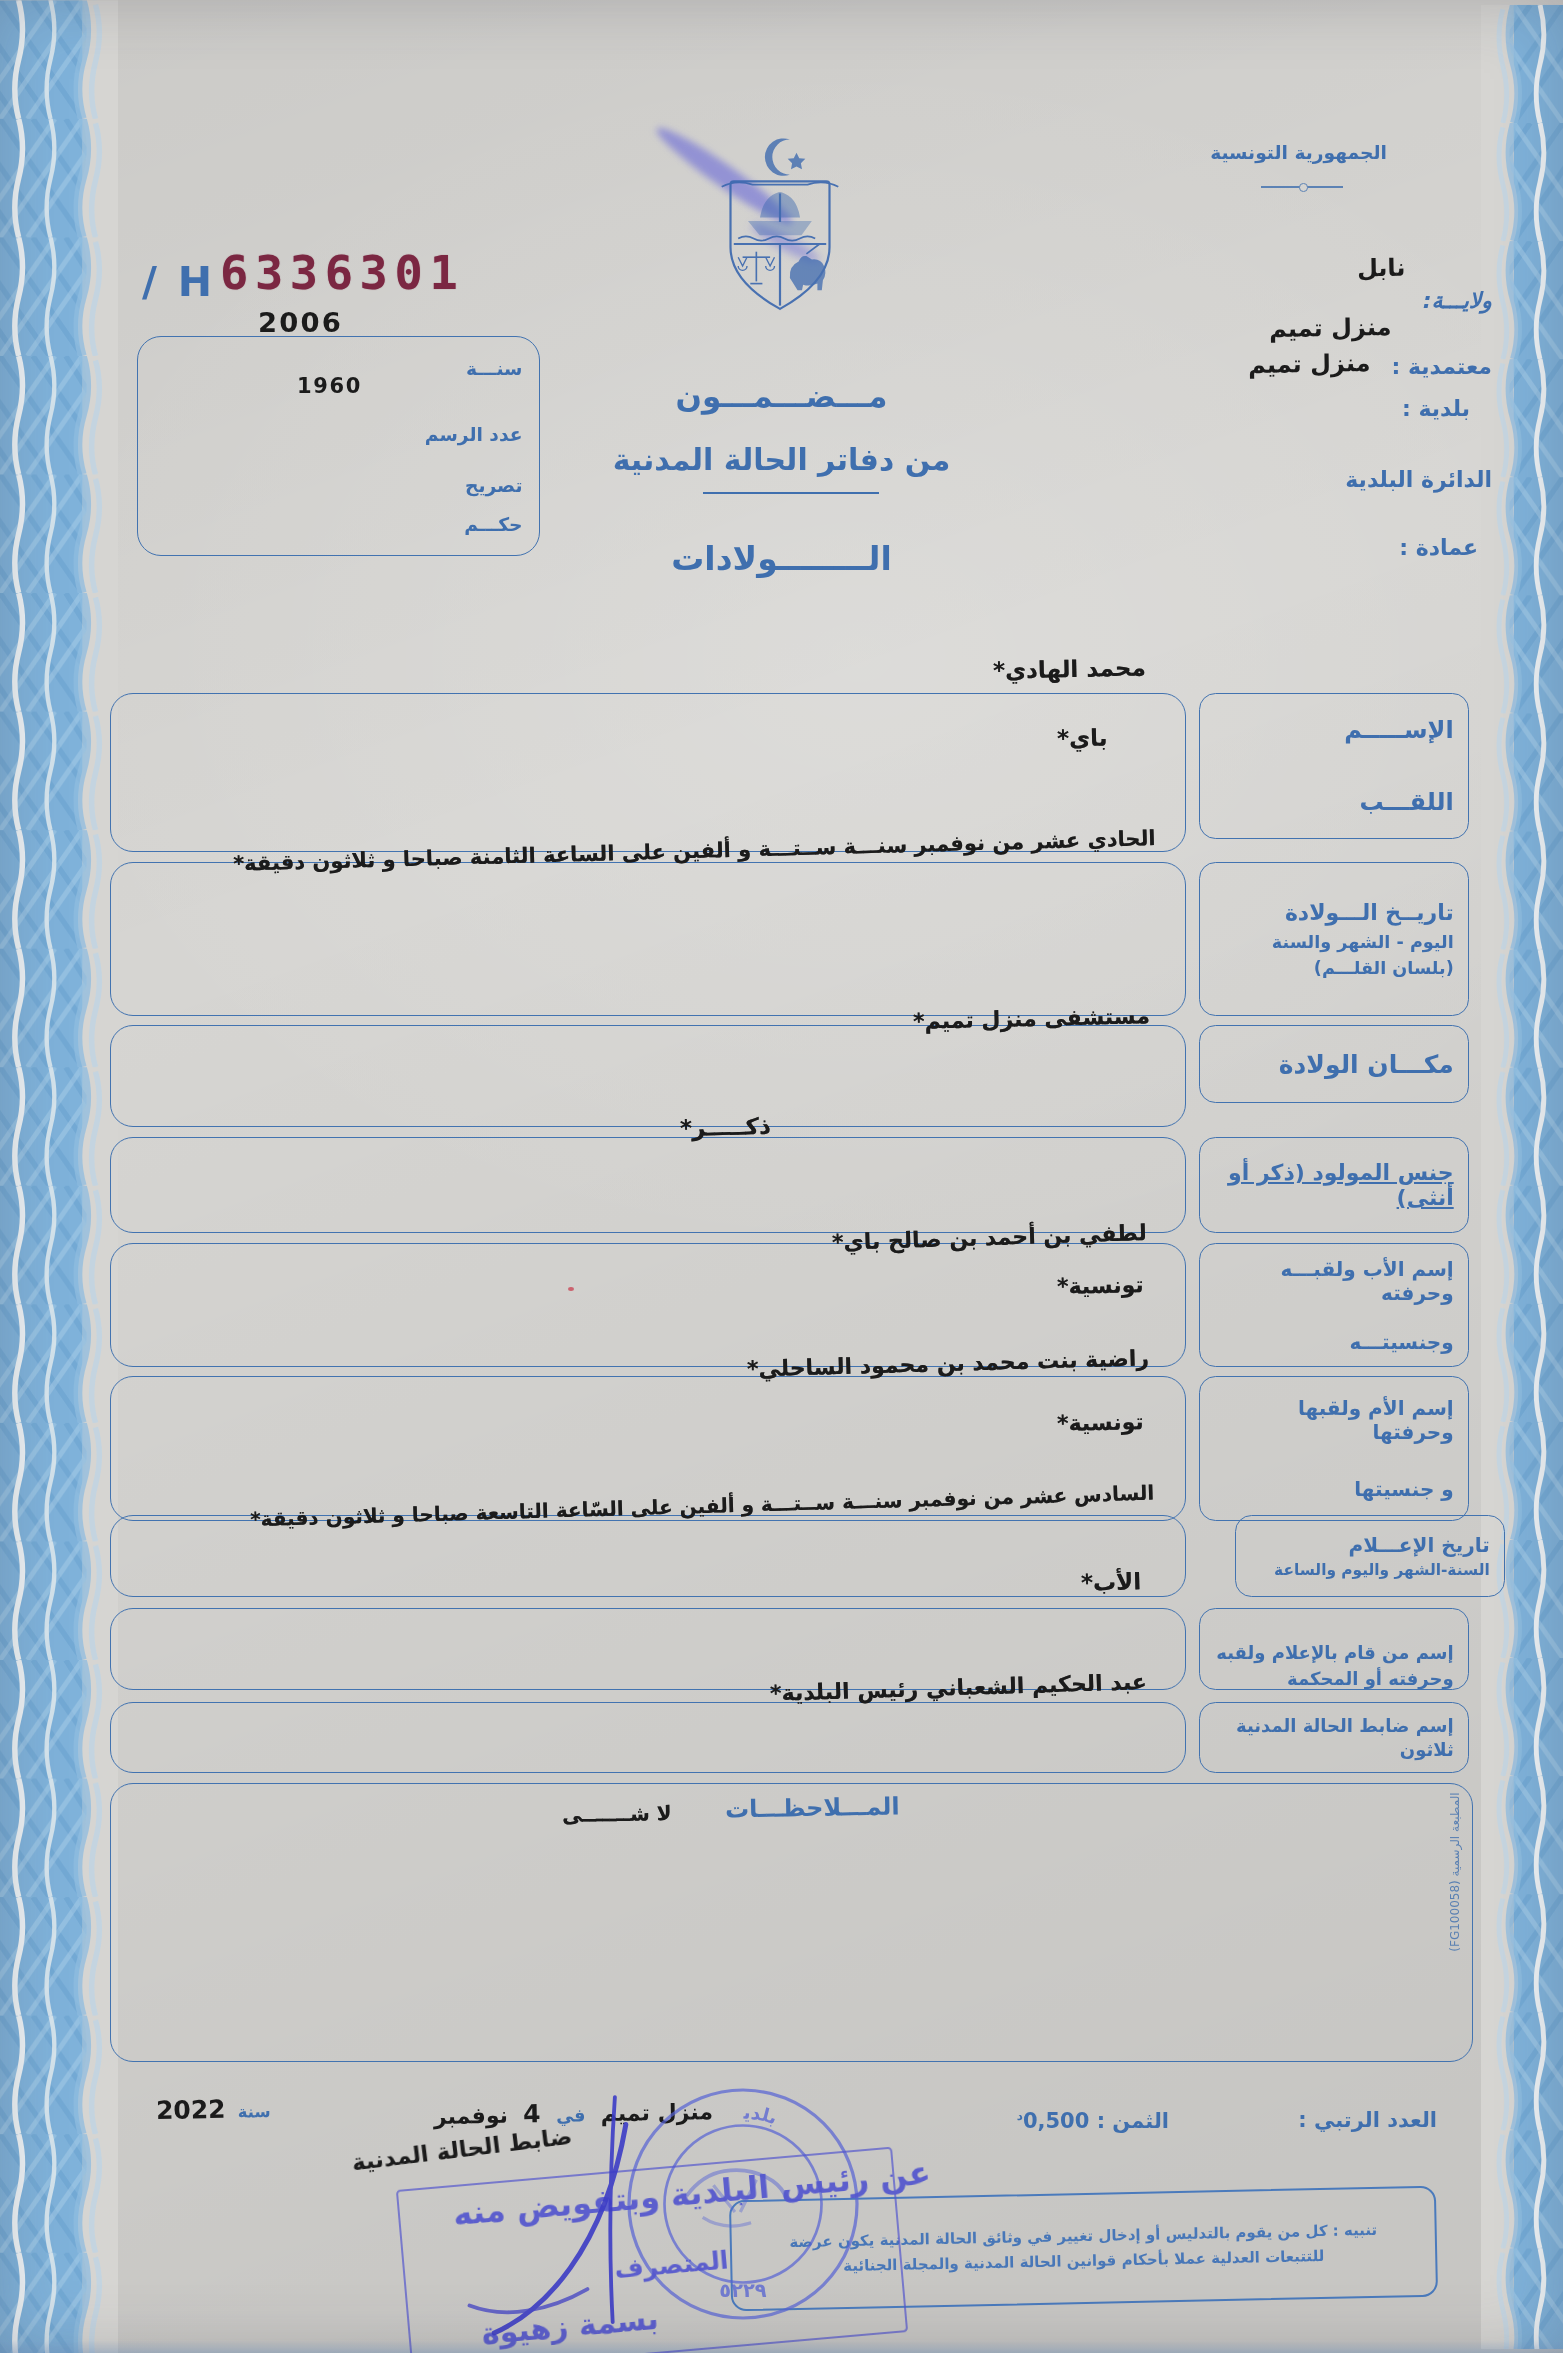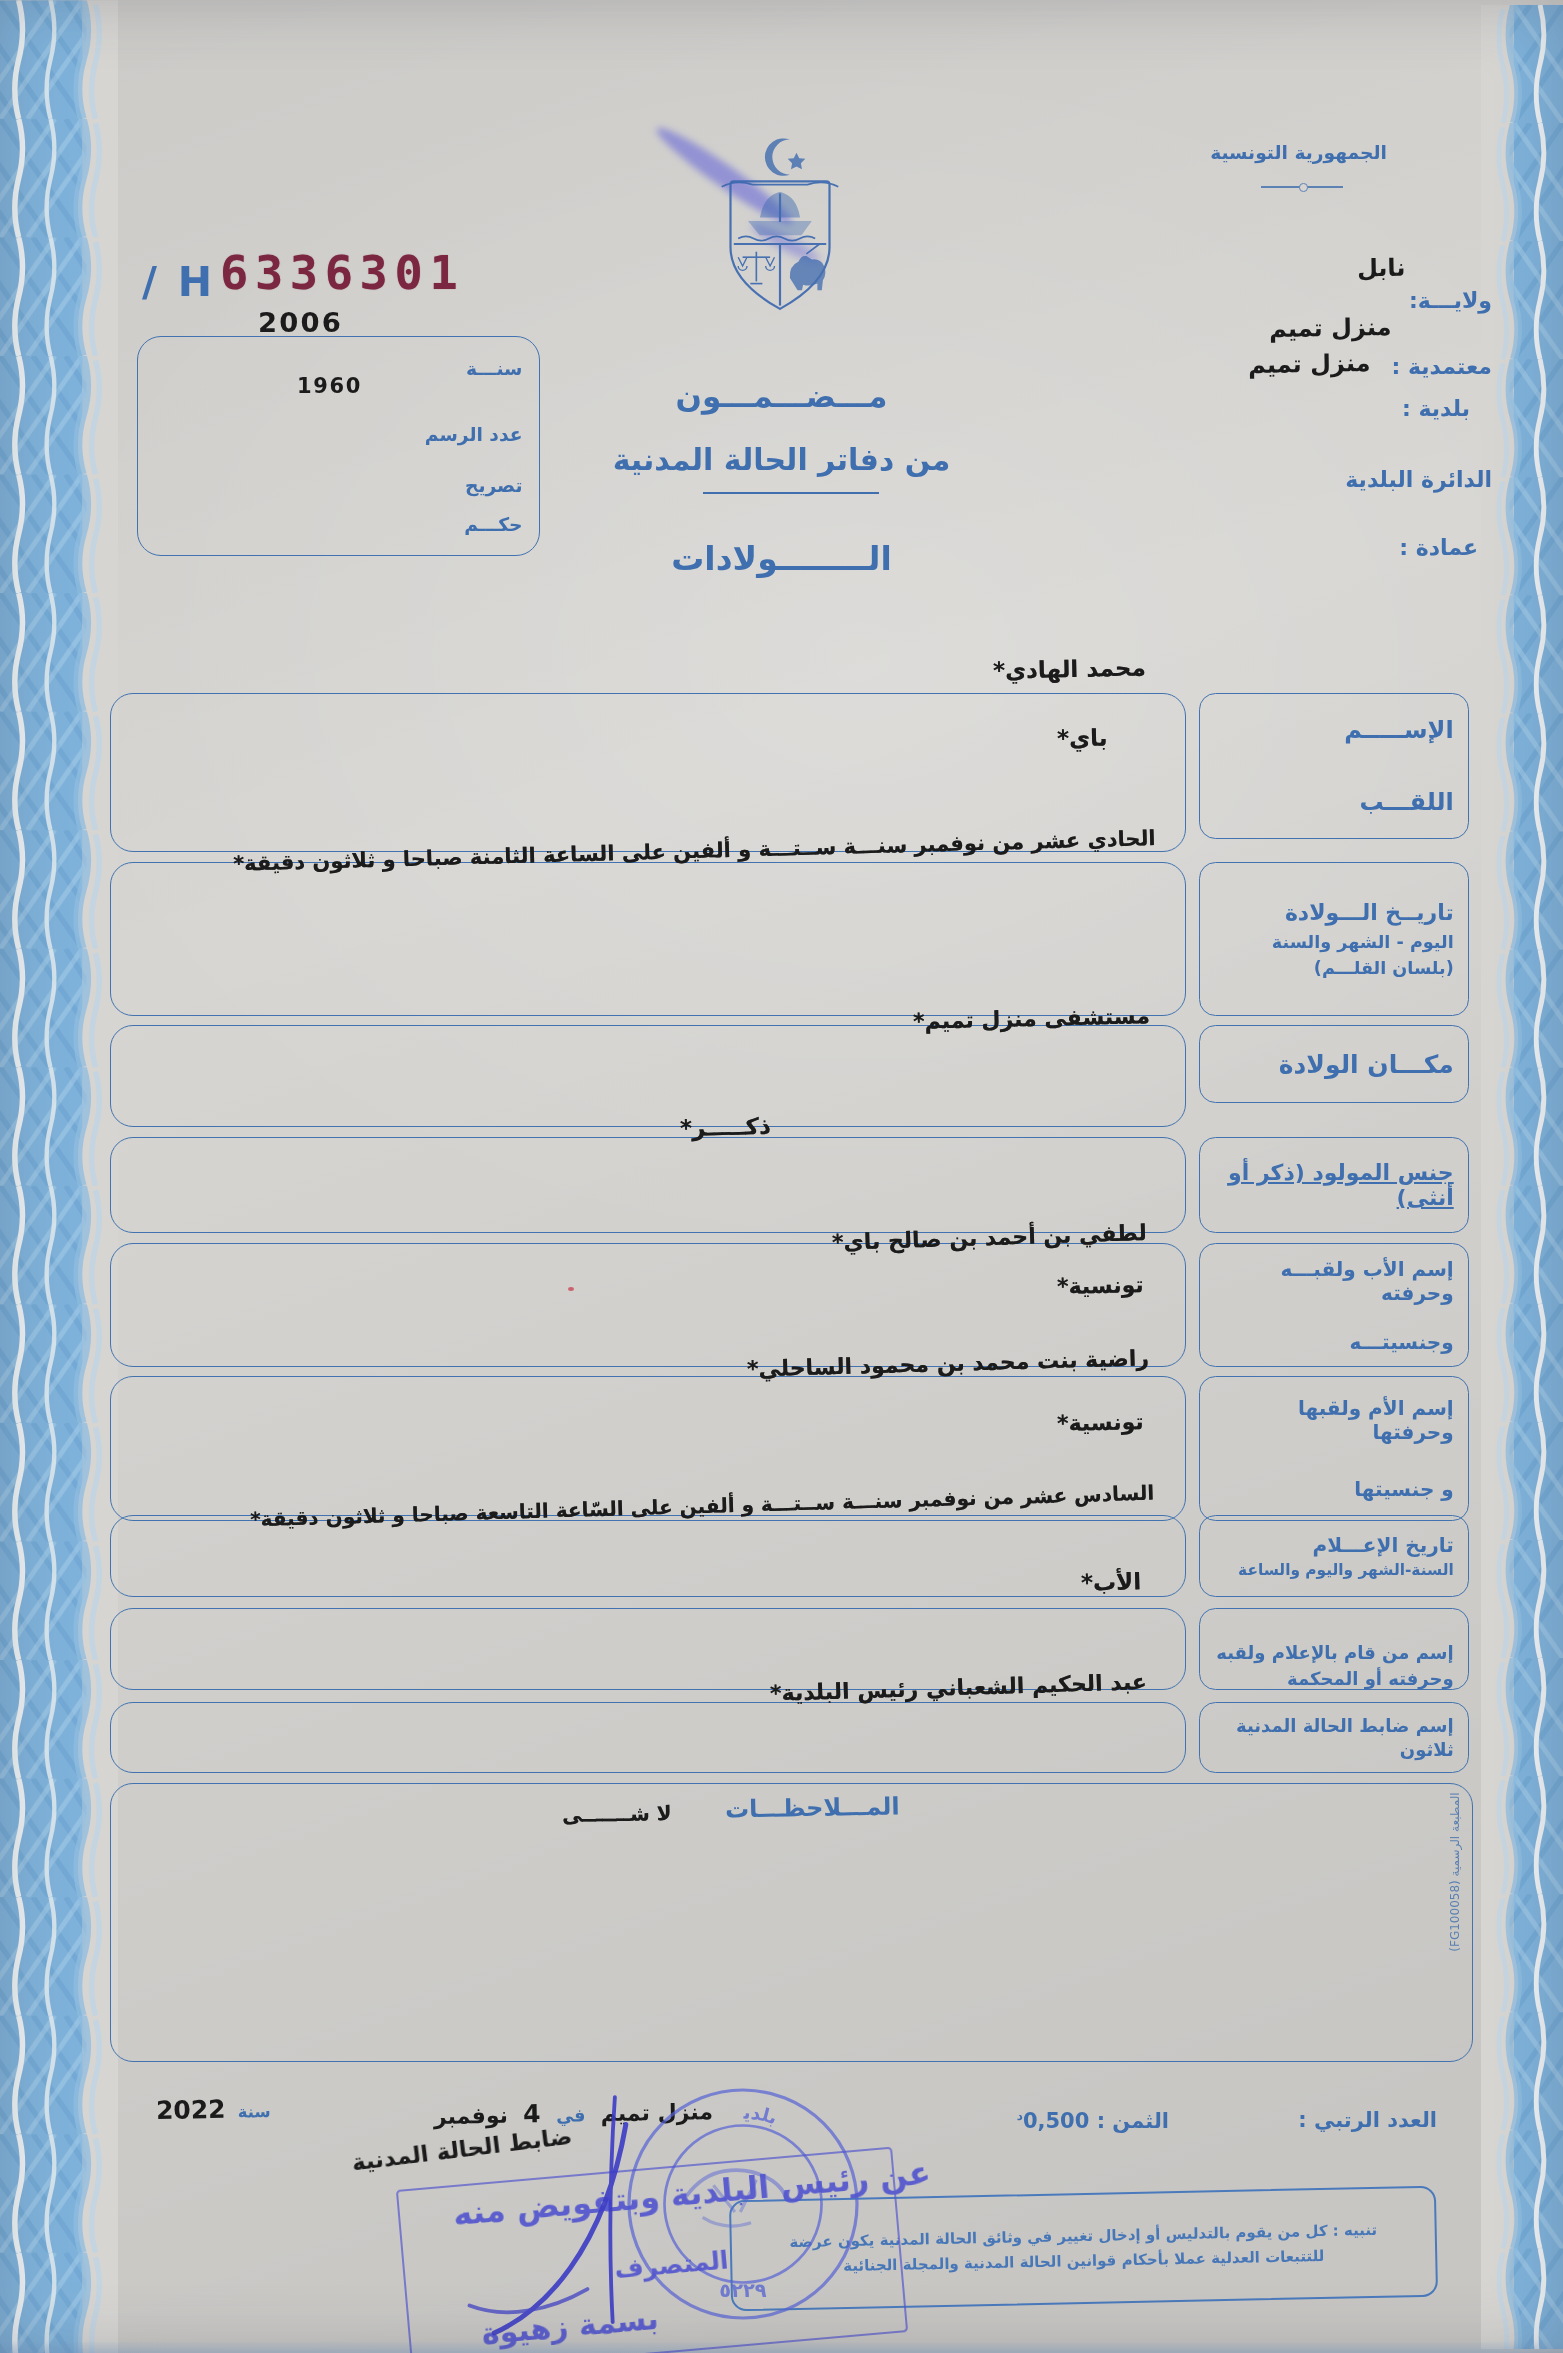--- a/index.html
+++ b/index.html
@@ -127,21 +127,21 @@
   <div class="abs blue bold" style="left:50%;transform:translateX(-50%);top:378px;font-size:31px;">مـــضـــمـــون</div>
   <div class="abs blue bold" style="left:50%;transform:translateX(-50%);top:442px;font-size:30px;">من دفاتر الحالة المدنية</div>
   <div class="abs" style="left:703px;top:492px;width:176px;height:2.2px;background:var(--blue);"></div>
   <div class="abs blue bold" style="left:50%;transform:translateX(-50%);top:539px;font-size:33px;">الــــــــولادات</div>
 
   <div class="abs blue bold rtl" style="right:176px;top:142px;font-size:18.7px;">الجمهورية التونسية</div>
   <div class="abs" style="right:220px;top:186px;width:82px;height:1.6px;background:var(--blue);opacity:.8;">
     <div style="position:absolute;left:38px;top:-2.7px;width:6.6px;height:6.6px;border:1.1px solid var(--blue);border-radius:50%;background:var(--paper);"></div>
   </div>
   <div class="abs black bold rtl" style="right:158px;top:254px;font-size:24px;transform:rotate(-1deg);">نابل</div>
-  <div class="abs blue bold rtl" style="right:71px;top:288px;font-size:22px;">ولايـــة:</div>
+  <div class="abs blue bold rtl" style="right:71px;top:288px;font-size:22px;font-style:italic;">ولايـــة:</div>
   <div class="abs black bold rtl" style="right:172px;top:314px;font-size:24px;transform:rotate(-1deg);">منزل تميم</div>
   <div class="abs blue bold rtl" style="right:71px;top:354px;font-size:22px;">معتمدية :</div>
   <div class="abs black bold rtl" style="right:193px;top:350px;font-size:24px;transform:rotate(-1deg);">منزل تميم</div>
   <div class="abs blue bold rtl" style="right:93px;top:396px;font-size:22px;">بلدية :</div>
   <div class="abs blue bold rtl" style="right:71px;top:467px;font-size:22px;">الدائرة البلدية</div>
   <div class="abs blue bold rtl" style="right:85px;top:535px;font-size:22px;">عمادة :</div>
 
   <div class="vbox" style="top:693px;height:159px;"></div>
   <div class="lbox sb" style="top:693px;height:146px;">
     <div class="lab-line" style="font-size:24px;">الإســـــم</div>
@@ -180,21 +180,21 @@
 
   <div class="vbox" style="top:1376px;height:145px;"></div>
   <div class="lbox" style="top:1376px;height:145px;row-gap:33px;">
     <div class="lab-line" style="font-size:20px;">إسم الأم ولقبها وحرفتها</div>
     <div class="lab-line" style="font-size:20px;">و جنسيتها</div>
   </div>
   <div class="fv" style="right:414px;top:1351px;font-size:22px;transform:rotate(-1.6deg);">راضية بنت محمد بن محمود الساحلي*</div>
   <div class="fv" style="right:419px;top:1410px;font-size:22px;transform:rotate(-1.4deg);">تونسية*</div>
 
   <div class="vbox" style="top:1515px;height:82px;"></div>
-  <div class="lbox" style="top:1515px;height:82px;row-gap:3.3px;">
+  <div class="lbox" style="top:1515px;height:82px;row-gap:3.3px;margin-left:36px;">
     <div class="lab-line" style="font-size:20px;">تاريخ الإعـــلام</div>
     <div class="lab-line" style="font-size:15.4px;">السنة-الشهر واليوم والساعة</div>
   </div>
   <div class="fv" style="right:409px;top:1494px;font-size:20px;transform:rotate(-1.7deg);letter-spacing:0.5px;">السادس عشر من نوفمبر سنـــة ســتـــة و ألفين على السّاعة التاسعة صباحا و ثلاثون دقيقة*</div>
 
   <div class="vbox" style="top:1608px;height:82px;"></div>
   <div class="lbox" style="top:1608px;height:82px;row-gap:4.4px;">
     <div class="lab-line" style="font-size:18px;margin-top:33px;">إسم من قام بالإعلام ولقبه</div>
     <div class="lab-line" style="font-size:18px;">وحرفته أو المحكمة</div>
   </div>

